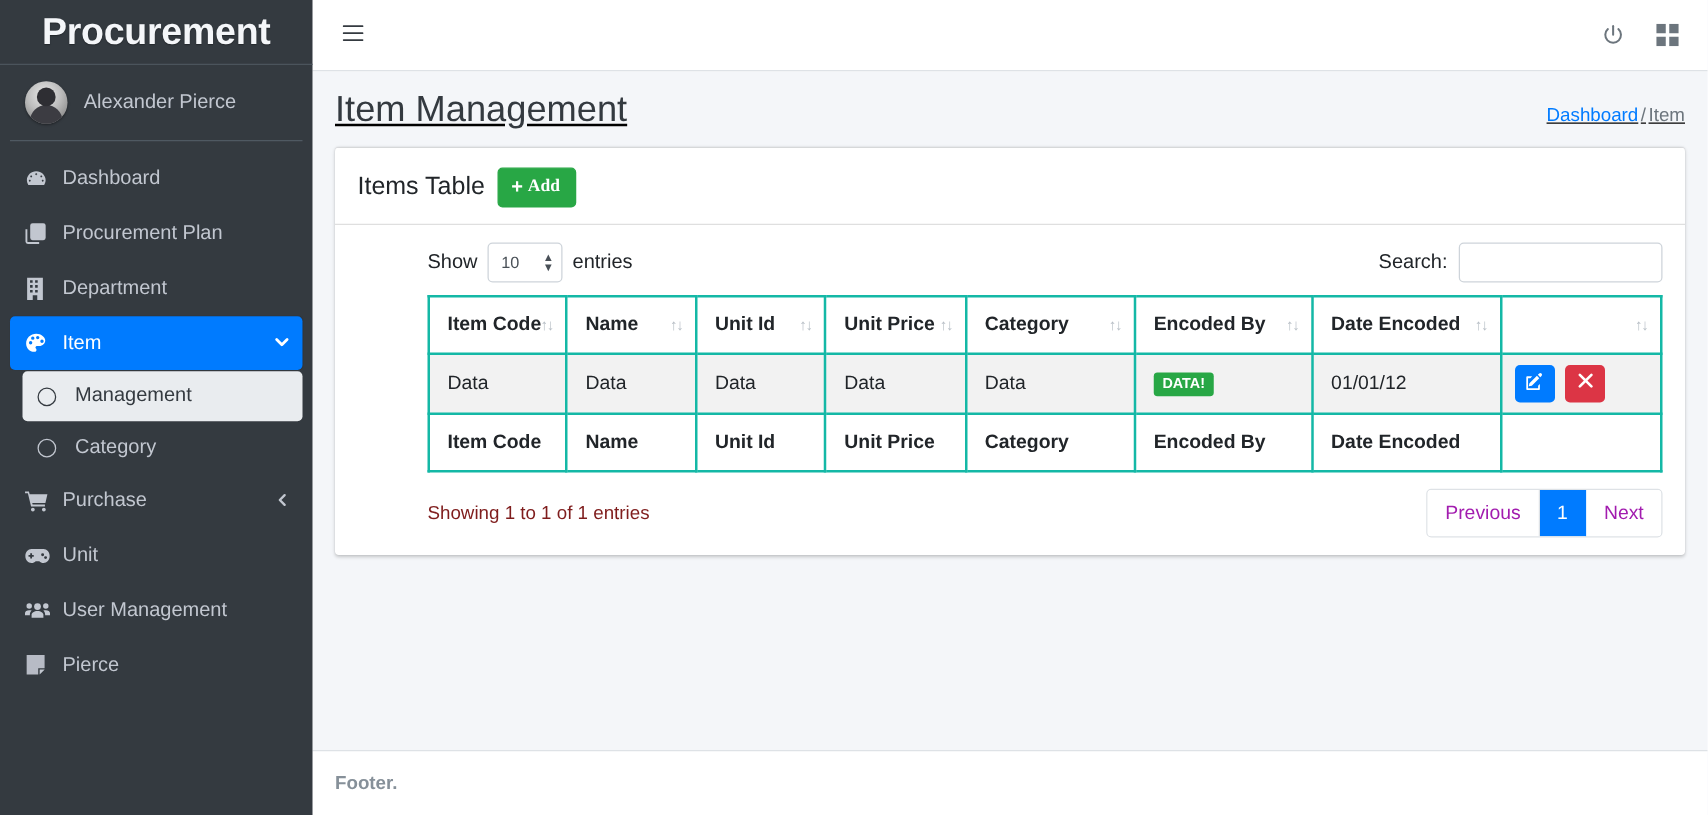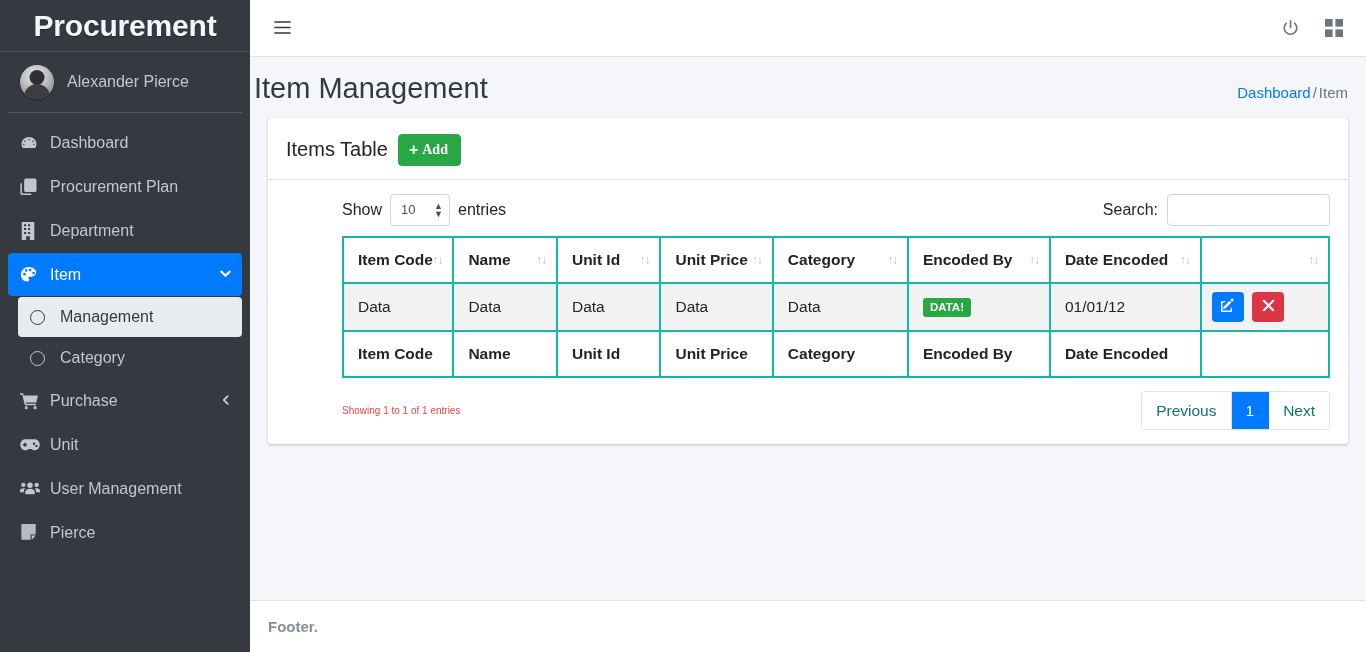--- a/index.html
+++ b/index.html
@@ -133,22 +133,22 @@
   }
   .topbar-right {
     margin-left: auto;
     display: flex; align-items: center; gap: 25px;
     padding-right: 5px;
   }
   .top-ic { color: #6c757d; cursor: pointer; display: flex; }
 
   
   #content-header {
-    padding: 14px 18px 12px 4px;
-    display: flex; align-items: center;
+    padding: 14px 18px 12px 18px;
+    display: flex; align-items: center; text-decoration: underline;
   }
   #page-title {
     font-size: 29px;
     font-weight: 400;
     color: #343a40;
     line-height: 1.2;
     margin: 0;
   }
   #breadcrumb {
     margin-left: auto;
@@ -303,32 +303,32 @@
   }
   .btn-edit { background: #007bff; margin-right: 4px; }
   .btn-del  { background: #dc3545; font-size: 16px; font-weight: bold; line-height: 1; font-family: "Liberation Sans", sans-serif; }
 
   
   .dt-bottom {
     display: flex; align-items: center;
     margin-top: 13px;
     padding-bottom: 2px;
   }
-  .dt-info { font-size: 10px; color: #ef4444; }
+  .dt-info { font-size: 15px; color: #7f1d1d; }
   .pagination {
     margin-left: auto;
     display: flex;
     border-radius: 4px;
     overflow: hidden;
     border: 1px solid #dee2e6;
   }
   .page-link {
     padding: 8px 14px;
     font-size: 15.5px;
-    color: #0f766e;
+    color: #a21caf;
     background: #fff;
     border-right: 1px solid #dee2e6;
     cursor: pointer;
     line-height: 1.4;
   }
   .page-link:last-child { border-right: none; }
   .page-link.active {
     background: #007bff;
     border-color: #007bff;
     color: #fff;

